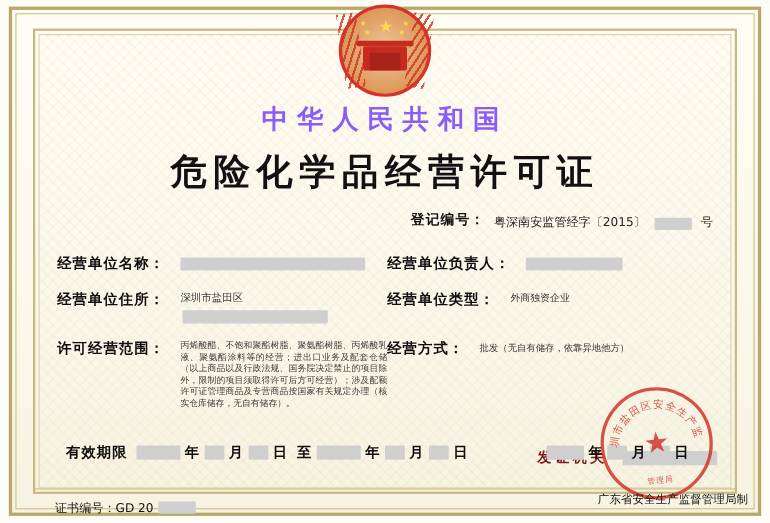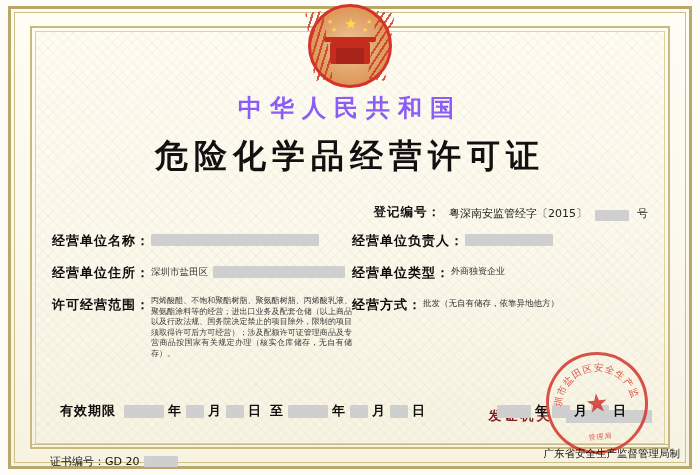--- a/index.html
+++ b/index.html
@@ -155,21 +155,21 @@
     font-weight: bold;
     letter-spacing: 6px;
     color: #111;
     white-space: nowrap;
   }
 
   
   .regline {
     position: absolute;
     right: 52px;
-    top: 204px;
+    top: 192px;
     font-size: 12.5px;
     color: #111;
     display: flex;
     align-items: flex-end;
     gap: 8px;
     z-index: 4;
     text-align: right;
   }
   .regline .label { font-weight: bold; letter-spacing: 1px; }
   .regline .val { font-size: 11px; color: #222; }
@@ -205,25 +205,26 @@
   }
   .flabel {
     font-size: 13px;
     font-weight: bold;
     color: #0d0d0d;
     letter-spacing: 1px;
     white-space: nowrap;
     line-height: 18px;
   }
   .fvalue {
-    margin-left: 1px;
+    margin-left: 14px;
     font-size: 10.5px;
     color: #333;
     line-height: 15px;
     flex: 1;
+    font-family: Liberation Serif, serif;
   }
   .fvalue.small {
     font-size: 8px;
     line-height: 10.5px;
     color: #3a3a3a;
     text-align: justify;
   }
 
   .scope-row .col-l .flabel { align-self: flex-start; }
 

